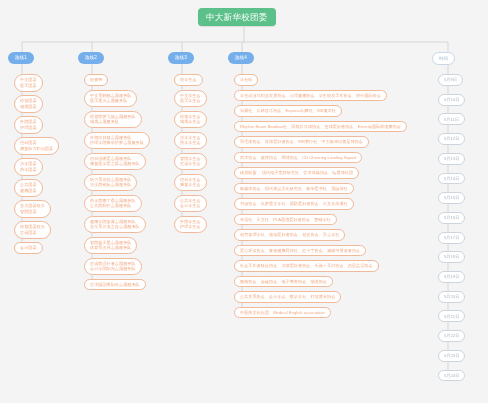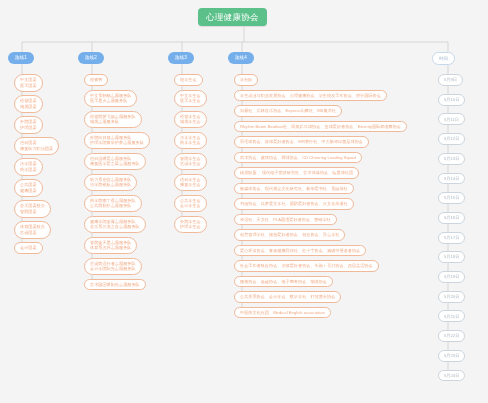--- a/index.html
+++ b/index.html
@@ -125,21 +125,21 @@
       <path d="M448,256.49999999999994 L438,256.49999999999994" stroke="#c9c9c9" stroke-width="0.7" fill="none"></path>
       <path d="M448,276.19999999999993 L438,276.19999999999993" stroke="#c9c9c9" stroke-width="0.7" fill="none"></path>
       <path d="M448,295.8999999999999 L438,295.8999999999999" stroke="#c9c9c9" stroke-width="0.7" fill="none"></path>
       <path d="M448,315.5999999999999 L438,315.5999999999999" stroke="#c9c9c9" stroke-width="0.7" fill="none"></path>
       <path d="M448,335.2999999999999 L438,335.2999999999999" stroke="#c9c9c9" stroke-width="0.7" fill="none"></path>
       <path d="M448,354.9999999999999 L438,354.9999999999999" stroke="#c9c9c9" stroke-width="0.7" fill="none"></path>
       <path d="M448,374.6999999999999 L438,374.6999999999999" stroke="#c9c9c9" stroke-width="0.7" fill="none"></path>
       <path d="M448,63 L448,374.6999999999999" stroke="#c9c9c9" stroke-width="0.7" fill="none"></path>
     </svg>
   <div id="nodes">
-      <div class="node root" style="left: 198px; top: 8px;">心理健康协会</div>
+      <div class="node root" style="left: 198px; top: 8px;">中大新华校团委</div>
       <div class="node route" style="left: 8px; top: 52px;">路线1</div>
       <div class="node route" style="left: 78px; top: 52px;">路线2</div>
       <div class="node route" style="left: 168px; top: 52px;">路线3</div>
       <div class="node route" style="left: 228px; top: 52px;">路线4</div>
       <div class="node pill two" style="left: 14px; top: 74px;">
         <span class="l">中文团委</span>
         <span class="l">医工团委</span>
       </div>
       <div class="node pill two" style="left: 14px; top: 95px;">
         <span class="l">经管团委</span>

